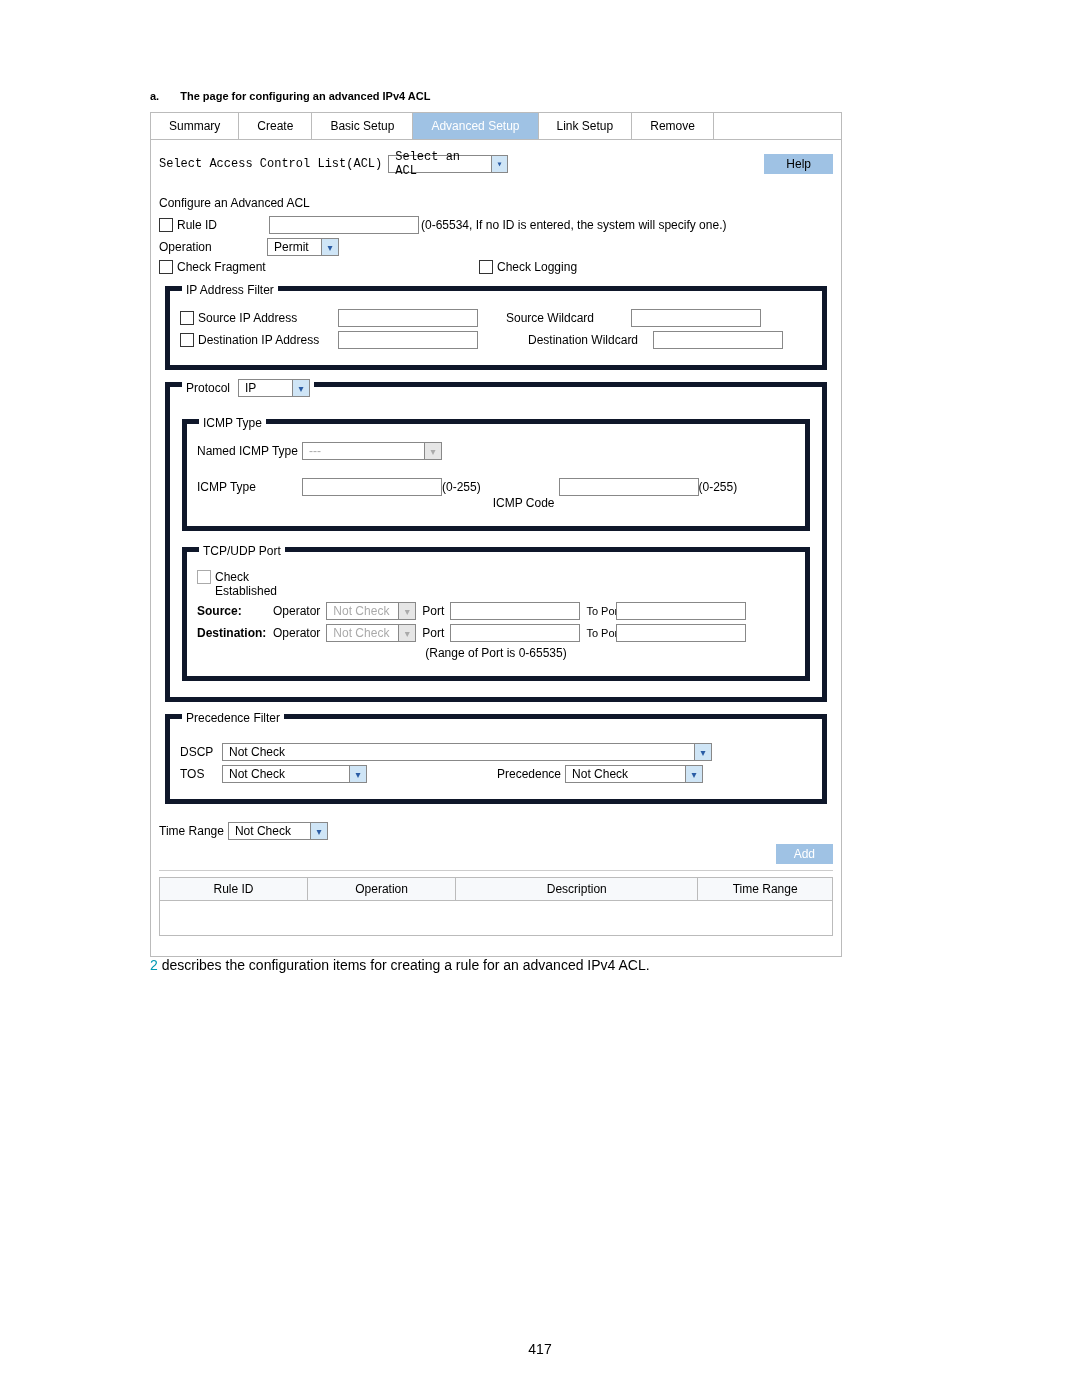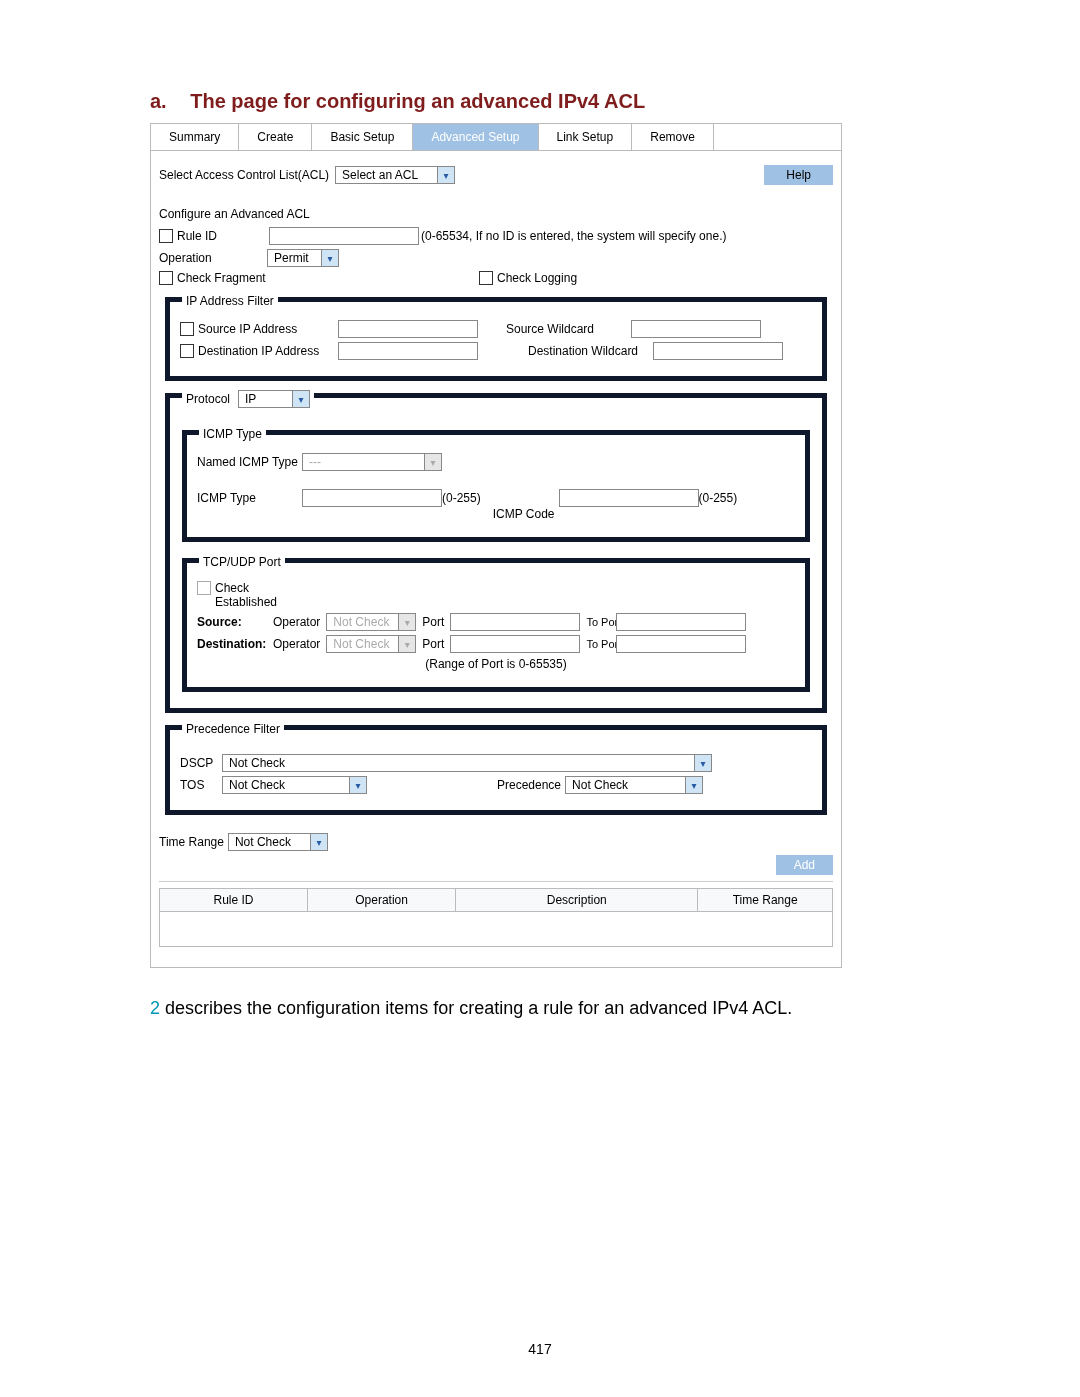--- a/index.html
+++ b/index.html
@@ -11,23 +11,23 @@
     color: #000;
   }
   .page {
     width: 1080px;
     min-height: 1397px;
     position: relative;
     box-sizing: border-box;
     padding: 90px 150px 40px 150px;
   }
   .heading {
-    color: #7f1d1d;
+    color: #000000;
     font-weight: bold;
-    font-size: 20px;
+    font-size: 11px;
     margin-bottom: 10px;
   }
   .heading .prefix {
     margin-right: 18px;
   }
   .panel {
     border: 1px solid #bbb;
     width: 690px;
     background: #fff;
   }
@@ -143,22 +143,21 @@
     font-weight: normal;
     font-size: 12px;
     padding: 4px;
     background: #f7f9fb;
   }
   table.rules td {
     border: 1px solid #bbb;
     height: 32px;
   }
   .footnote {
-    margin-top: 30px;
-    font-size: 18px;
+    font-size: 14px;
   }
   .footnote-num {
     color: #0099b3;
   }
   .pagenum {
     position: absolute;
     bottom: 40px;
     left: 0;
     width: 100%;
     text-align: center;
@@ -183,21 +182,21 @@
       <div class="tab">Basic Setup</div>
       <div class="tab active">Advanced Setup</div>
       <div class="tab">Link Setup</div>
       <div class="tab">Remove</div>
       <div class="tab" style="border-right:none;"></div>
     </div>
 
     <div class="content">
 
       <div class="row" style="justify-content:space-between;">
-        <div style="display:flex;align-items:center;gap:6px;">
+        <div style="display:flex;align-items:center;gap:6px;font-family:Liberation Mono, monospace;">
           <span class="lbl">Select Access Control List(ACL)</span>
           <div class="selbox" style="width:120px;">
             <span class="seltext">Select an ACL</span>
             <span class="arrow">▾</span>
           </div>
         </div>
         <div class="helpbtn">Help</div>
       </div>
 
       <div style="margin-top:22px;">Configure an Advanced ACL</div>

